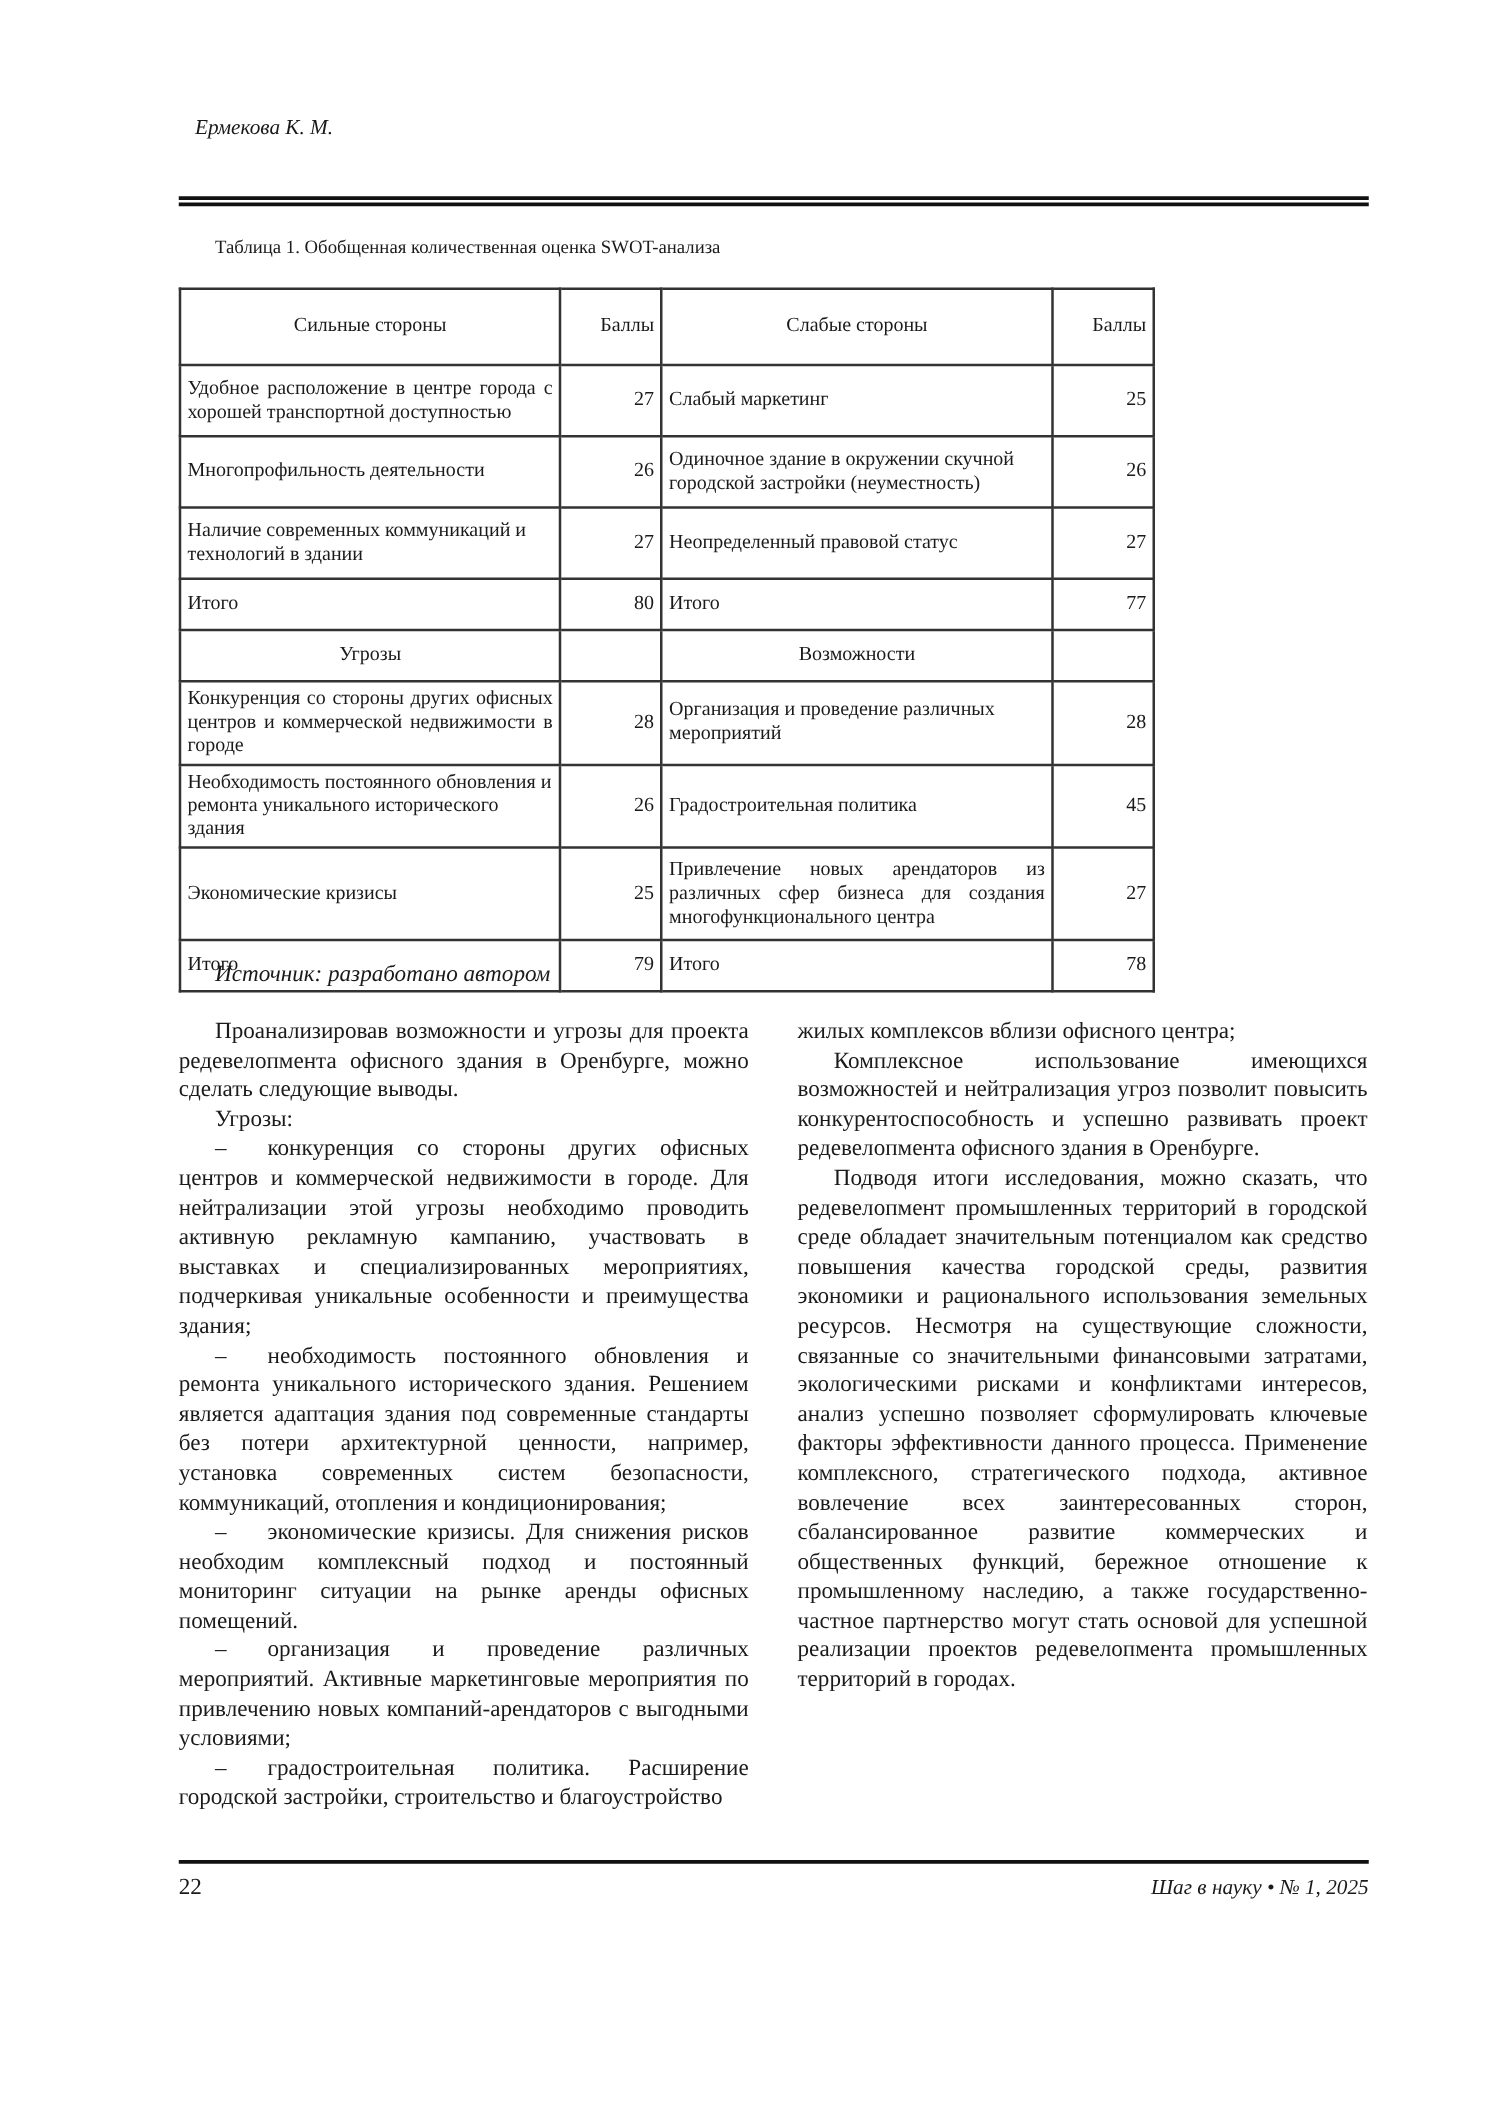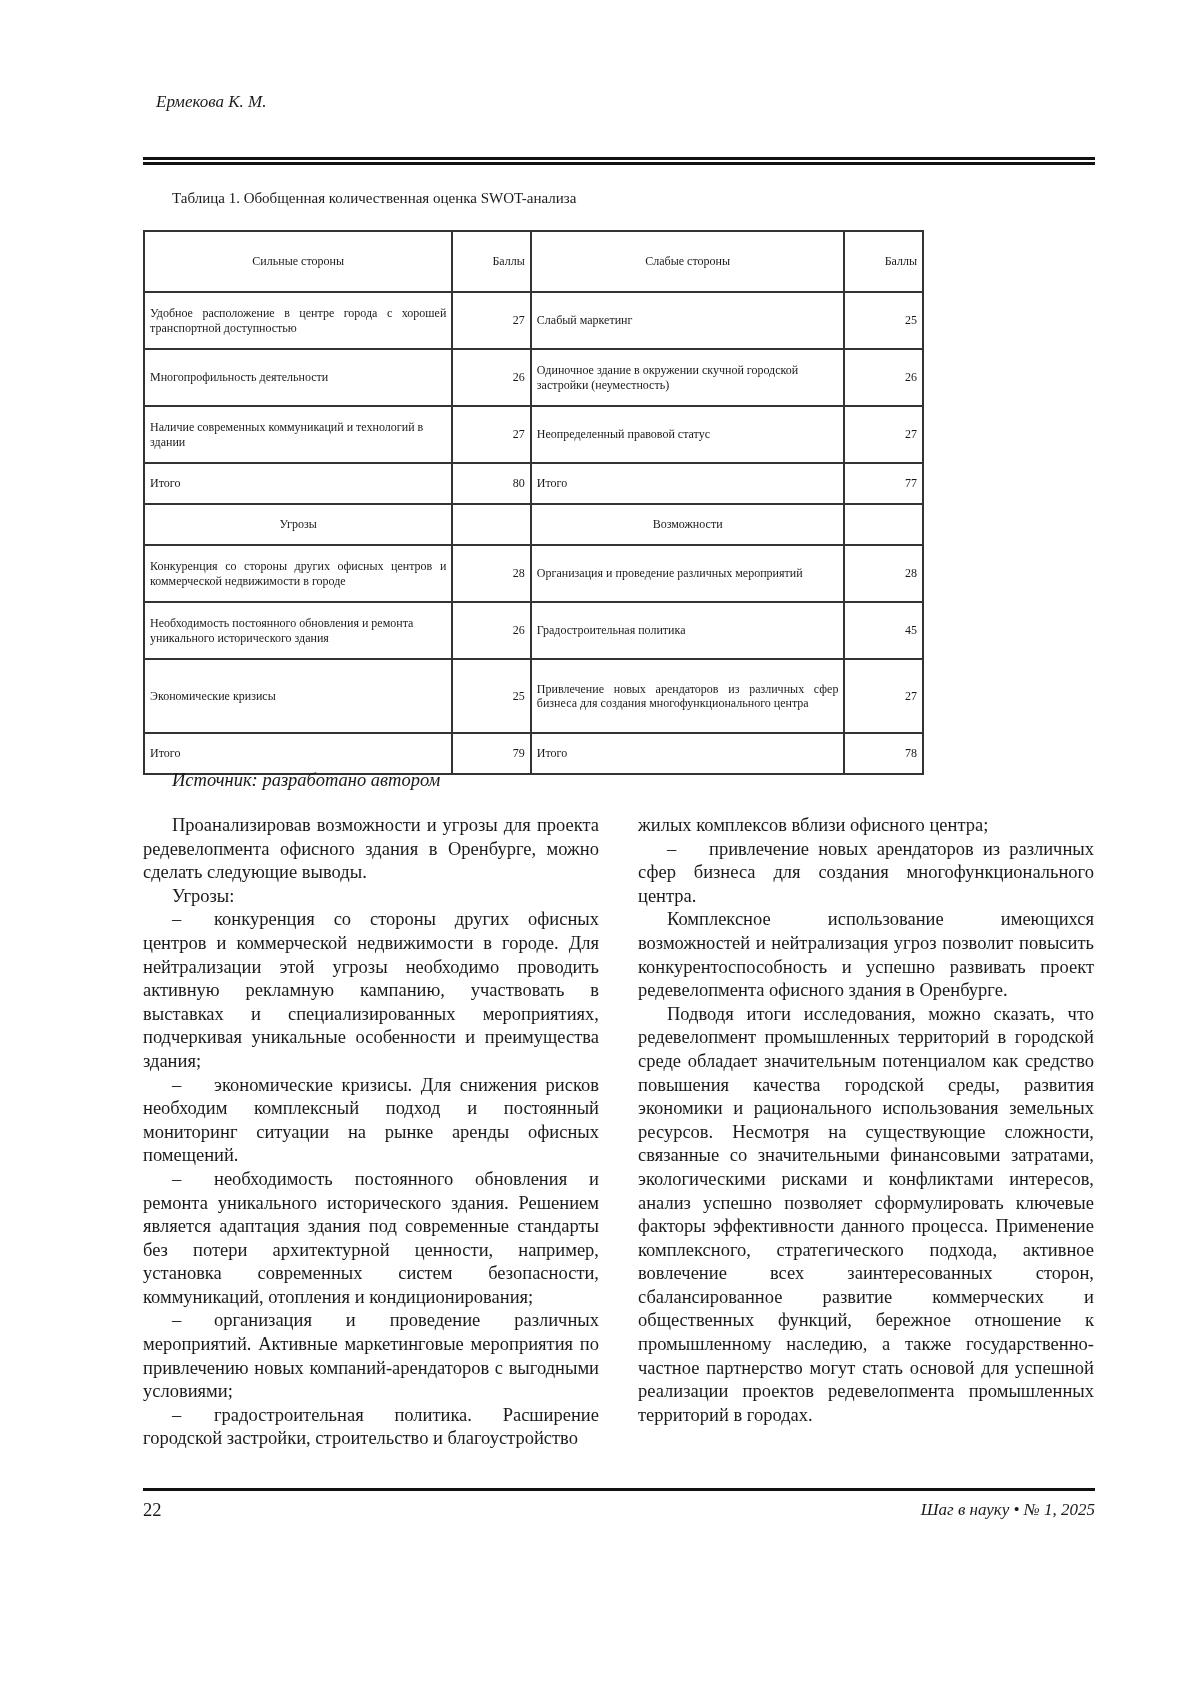--- a/index.html
+++ b/index.html
@@ -13,21 +13,21 @@
   }
   .double-rule {
     position: absolute; left: 143px; width: 952px; top: 157px; height: 8px;
     border-top: 3px solid #111; border-bottom: 3px solid #111; box-sizing: border-box;
   }
   .table-caption {
     position: absolute; left: 172px; top: 190px; font-size: 15px;
   }
   table.swot {
     position: absolute; left: 143px; top: 230px; width: 781px;
-    border-collapse: collapse; font-size: 12px; line-height: 1.18; border-radius: 10px;
+    border-collapse: collapse; font-size: 16px; line-height: 1.18; border-radius: 10px;
   }
   table.swot td {
     border: 2px solid #333; padding: 4px 5px; vertical-align: middle;
   }
   table.swot td.num { text-align: right; width: 62px; padding-left: 20px; }
   table.swot td.head { text-align: center; }
   table.swot td.desc { width: 400px; }
   table.swot td.desc-r { width: 400px; }
   table.swot td.just { text-align: justify; text-align-last: left; margin-top: 12px; }
   tr.h-head td { height: 51px; }
@@ -130,28 +130,27 @@
   </tr>
 </tbody>
   </table>
 
 <div class="source">Источник: разработано автором</div>
 
 <div class="col left">
   <p>Проанализировав возможности и угрозы для проекта редевелопмента офисного здания в Оренбурге, можно сделать следующие выводы.</p>
   <p>Угрозы:</p>
   <p class="dash"><span class="d">–</span><span>конкуренция со стороны других офисных центров и коммерческой недвижимости в городе. Для нейтрализации этой угрозы необходимо проводить активную рекламную кампанию, участвовать в выставках и специализированных мероприятиях, подчеркивая уникальные особенности и преимущества здания;</span></p>
+  <p class="dash"><span class="d">–</span><span>необходимость постоянного обновления и ремонта уникального исторического здания. Решением является адаптация здания под современные стандарты без потери архитектурной ценности, например, установка современных систем безопасности, коммуникаций, отопления и кондиционирования;</span></p>
   <p class="dash"><span class="d">–</span><span>экономические кризисы. Для снижения рисков необходим комплексный подход и постоянный мониторинг ситуации на рынке аренды офисных помещений.</span></p>
-  <p class="dash"><span class="d">–</span><span>необходимость постоянного обновления и ремонта уникального исторического здания. Решением является адаптация здания под современные стандарты без потери архитектурной ценности, например, установка современных систем безопасности, коммуникаций, отопления и кондиционирования;</span></p>
   <p class="dash"><span class="d">–</span><span>организация и проведение различных мероприятий. Активные маркетинговые мероприятия по привлечению новых компаний-арендаторов с выгодными условиями;</span></p>
   <p class="dash"><span class="d">–</span><span>градостроительная политика. Расширение городской застройки, строительство и благоустройство</span></p>
 </div>
 
 <div class="col right">
   <p class="noindent">жилых комплексов вблизи офисного центра;</p>
-  <p class="dash"><span class="d">–</span><span>привлечение новых арендаторов из различных сфер бизнеса для создания многофункционального центра.</span></p>
   <p>Комплексное использование имеющихся возможностей и нейтрализация угроз позволит повысить конкурентоспособность и успешно развивать проект редевелопмента офисного здания в Оренбурге.</p>
   <p>Подводя итоги исследования, можно сказать, что редевелопмент промышленных территорий в городской среде обладает значительным потенциалом как средство повышения качества городской среды, развития экономики и рационального использования земельных ресурсов. Несмотря на существующие сложности, связанные со значительными финансовыми затратами, экологическими рисками и конфликтами интересов, анализ успешно позволяет сформулировать ключевые факторы эффективности данного процесса. Применение комплексного, стратегического подхода, активное вовлечение всех заинтересованных сторон, сбалансированное развитие коммерческих и общественных функций, бережное отношение к промышленному наследию, а также государственно-частное партнерство могут стать основой для успешной реализации проектов редевелопмента промышленных территорий в городах.</p>
 </div>
 
 <div class="footer-rule"></div>
 <div class="page-number">22</div>
 <div class="journal">Шаг в науку • № 1, 2025</div>
 
 </body></html>

